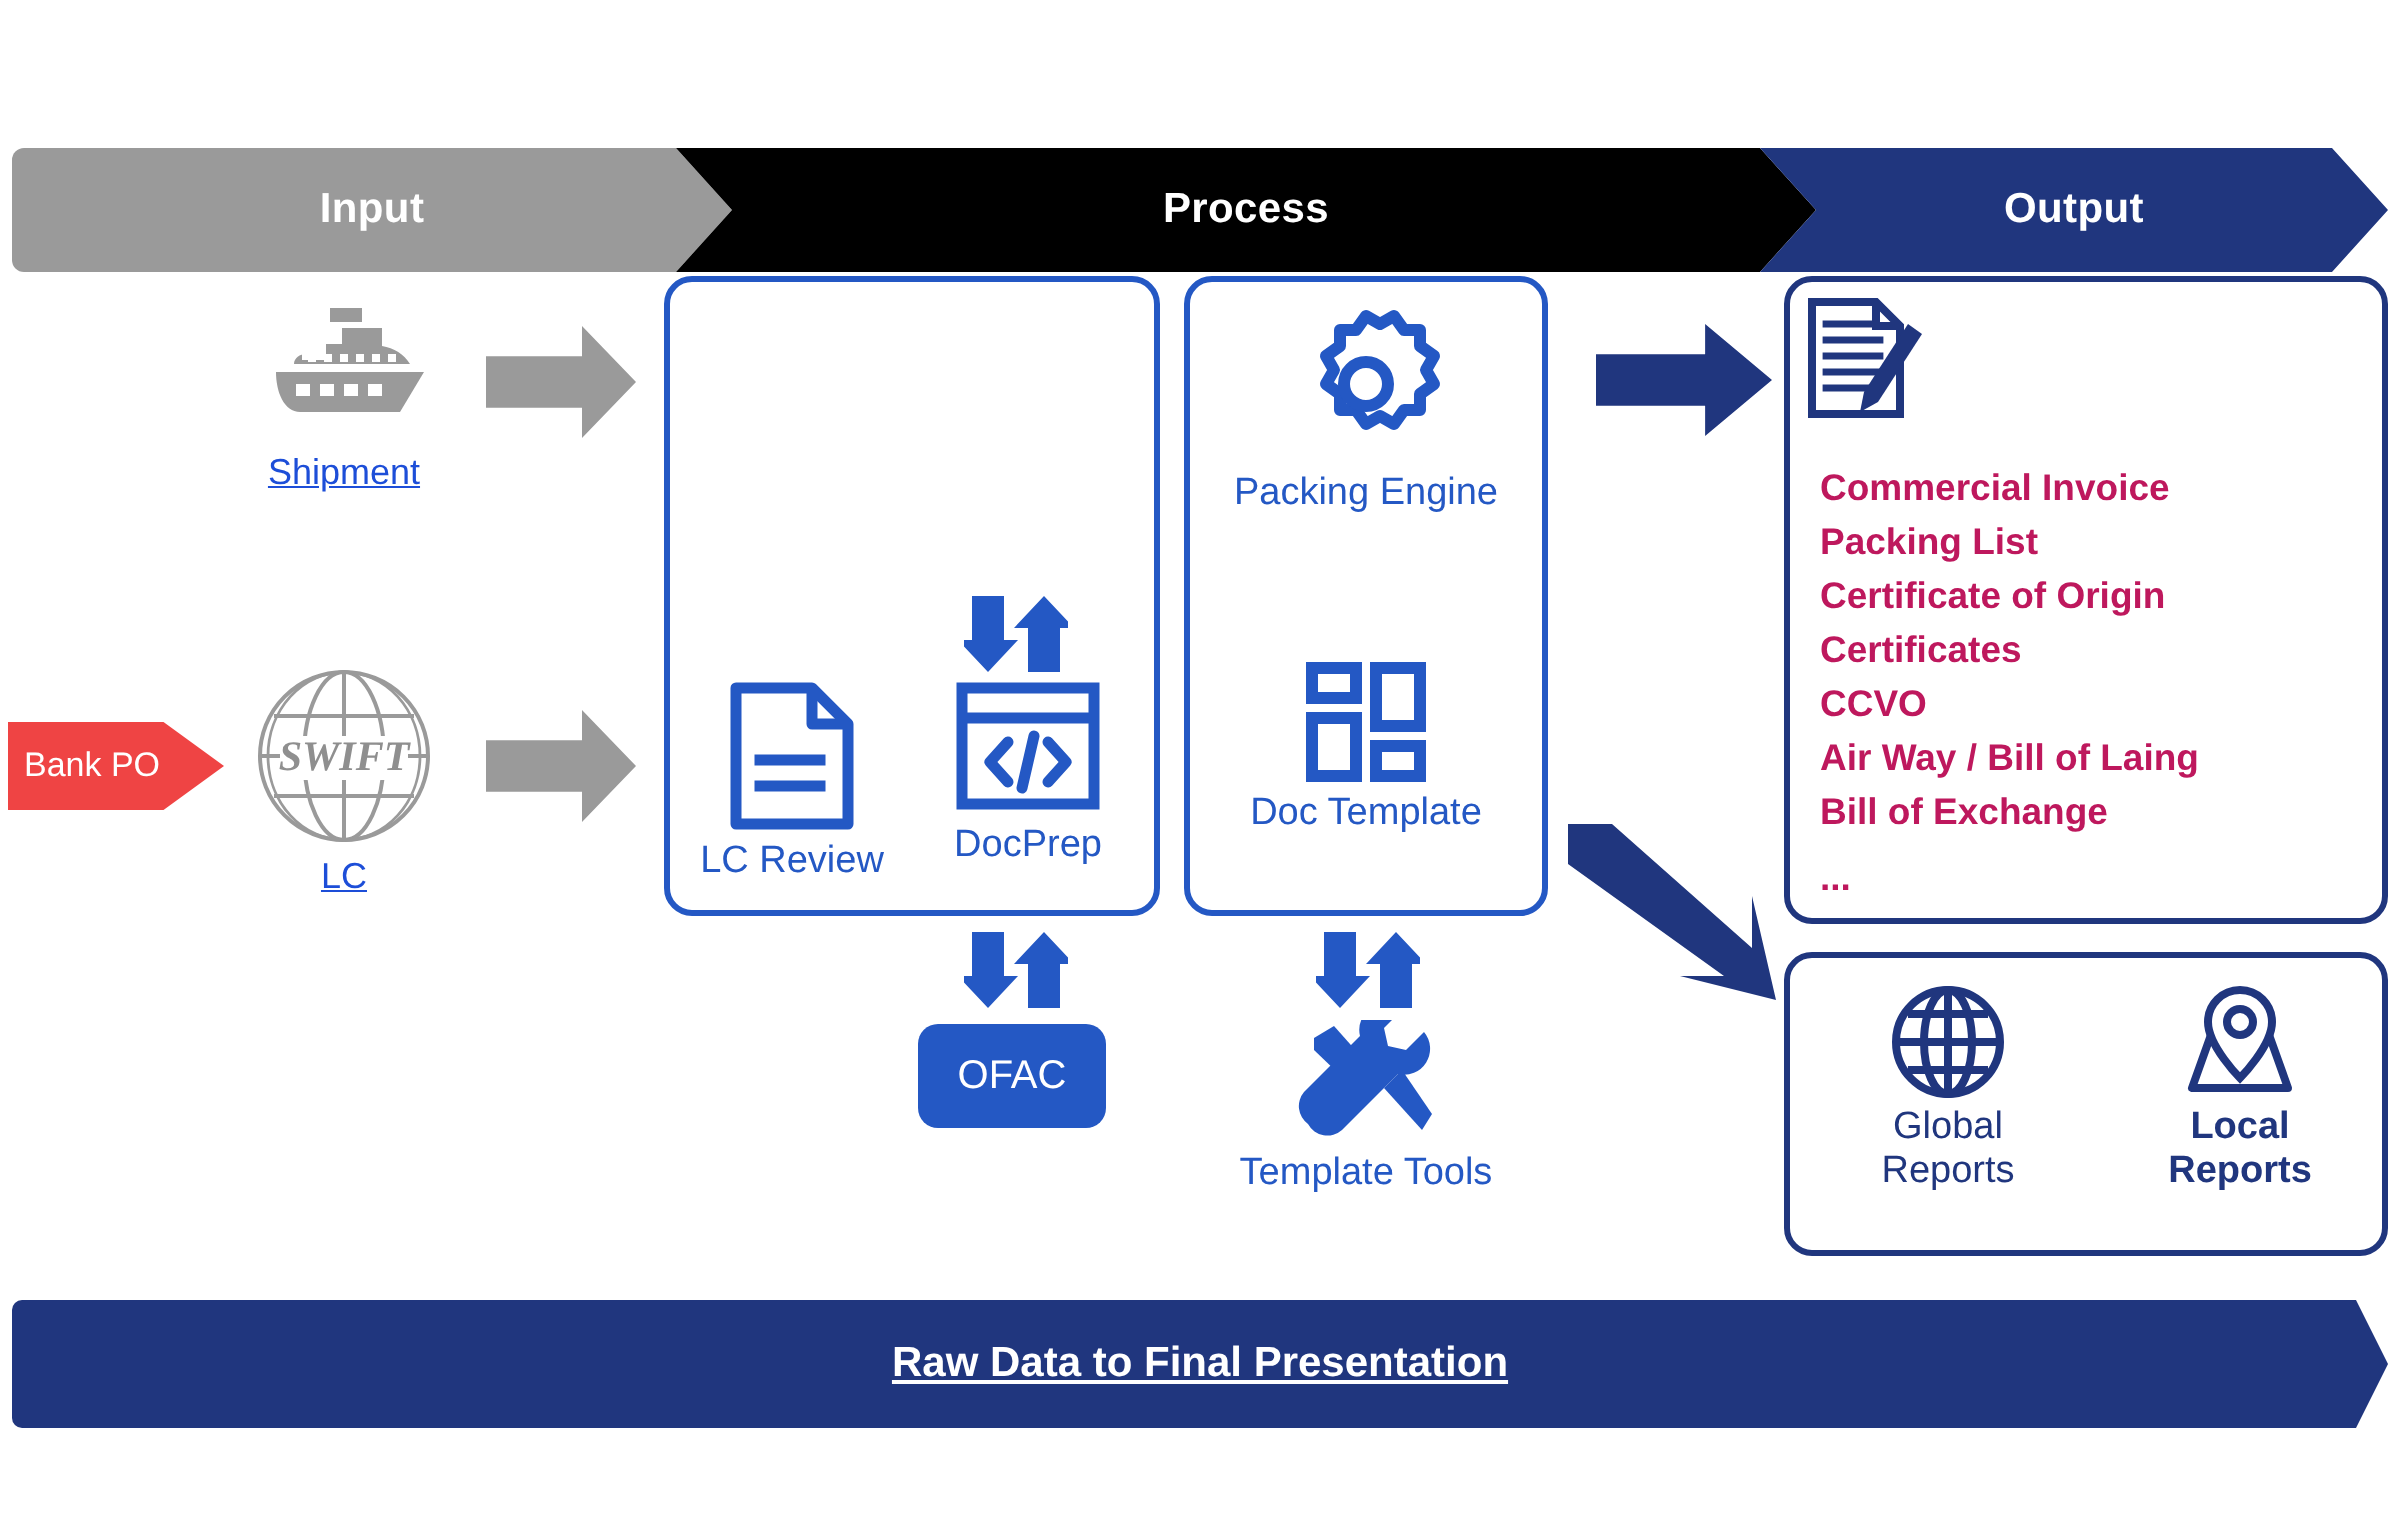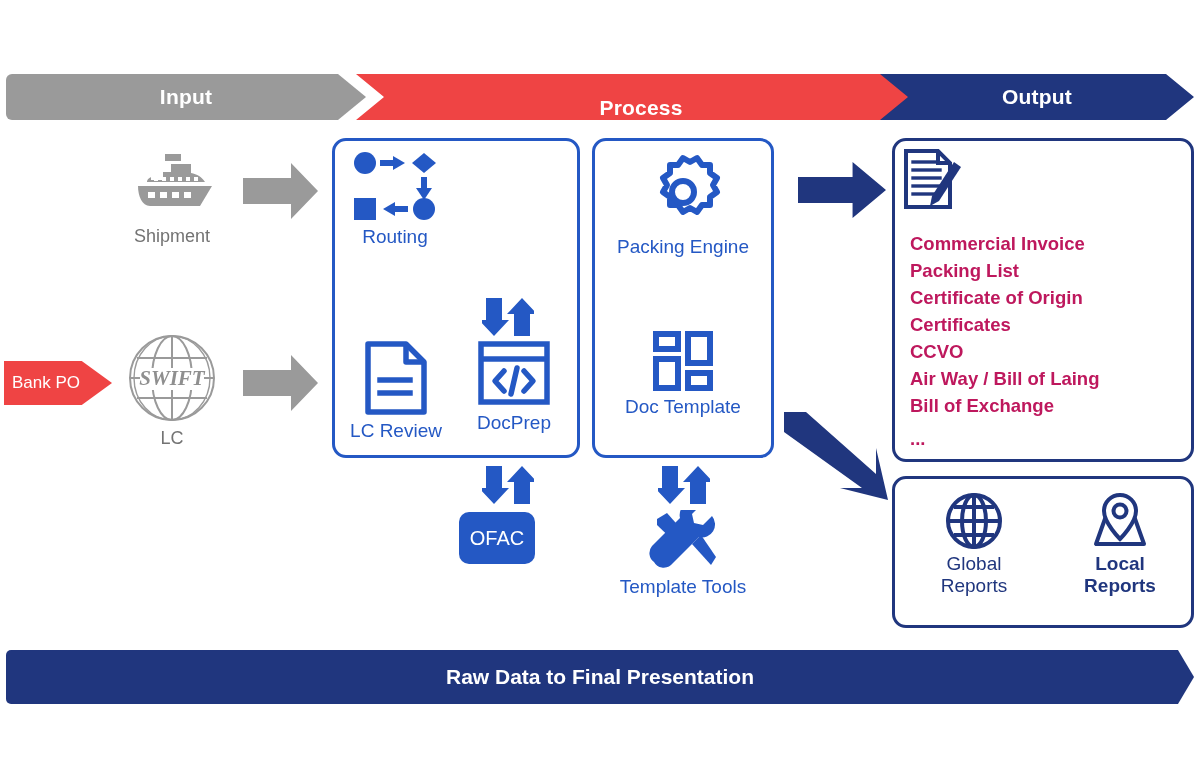--- a/index.html
+++ b/index.html
@@ -10,56 +10,56 @@
     width: 1200px; height: 768px;
     font-family: "Liberation Sans", sans-serif;
     position: relative;
     overflow: hidden;
   }
   .stage { position: absolute; left: 0; top: 0; width: 1200px; height: 768px; }
 
   
   .banner-row { position: absolute; left: 0; top: 74px; width: 1200px; height: 46px; }
   .chev {
-    position: absolute; top: 0; height: 46px;
+    position: absolute; top: 0; height: 62px;
     display: flex; align-items: center; justify-content: center;
     color: #ffffff; font-weight: bold; font-size: 21px;
     letter-spacing: 0.2px;
   }
   .chev span { position: relative; z-index: 3; }
   .chev-input {
     left: 6px; width: 360px; background: #9a9a9a;
     border-radius: 6px 0 0 6px;
     clip-path: polygon(0 0, calc(100% - 28px) 0, 100% 50%, calc(100% - 28px) 100%, 0 100%);
   }
   .chev-process {
-    left: 356px; width: 570px; background: #ef4444;
+    left: 338px; width: 570px; background: #000000;
     clip-path: polygon(0 0, calc(100% - 28px) 0, 100% 50%, calc(100% - 28px) 100%, 0 100%, 28px 50%);
-    align-items: flex-end;
   }
   .chev-output {
     left: 880px; width: 314px; background: #20367e;
     border-radius: 0 6px 6px 0;
     clip-path: polygon(0 0, calc(100% - 28px) 0, 100% 50%, calc(100% - 28px) 100%, 0 100%, 28px 50%);
   }
 
   
   .bottom-banner {
-    position: absolute; left: 6px; top: 650px; width: 1188px; height: 54px;
+    position: absolute; left: 6px; top: 650px; width: 1188px; height: 64px;
     background: #20367e; color: #fff;
     display: flex; align-items: center; justify-content: center;
     font-weight: bold; font-size: 21px;
     border-radius: 5px 0 0 5px;
     clip-path: polygon(0 0, calc(100% - 16px) 0, 100% 50%, calc(100% - 16px) 100%, 0 100%);
+    text-decoration: underline;
   }
 
   
   .ship-block { position: absolute; left: 112px; top: 152px; width: 120px; text-align: center; }
   .ship-label, .lc-label {
-    color: #737373; font-size: 18px; margin-top: 4px;
+    color: #1d4ed8; font-size: 18px; margin-top: 4px; text-decoration: underline;
   }
   .swift-block { position: absolute; left: 112px; top: 332px; width: 120px; text-align: center; }
 
   .gray-arrow {
     position: absolute; background: #9a9a9a;
     clip-path: polygon(0 27%, 64% 27%, 64% 0, 100% 50%, 64% 100%, 64% 73%, 0 73%);
   }
   .ga1 { left: 243px; top: 163px; width: 75px; height: 56px; }
   .ga2 { left: 243px; top: 355px; width: 75px; height: 56px; }
 
@@ -102,21 +102,21 @@
   .c-docgen    { left: 600px; top: 152px; width: 166px; }
   .c-doctmpl   { left: 600px; top: 330px; width: 166px; }
 
   
   .updown { position: absolute; }
   .ud-disp { left: 482px; top: 296px; }
   .ud-ofac { left: 482px; top: 464px; }
   .ud-tmpl { left: 658px; top: 464px; }
 
   .ofac-chip {
-    position: absolute; left: 459px; top: 512px; width: 76px; height: 52px;
+    position: absolute; left: 459px; top: 512px; width: 94px; height: 52px;
     background: #2458c4; color: #ffffff; border-radius: 10px;
     display: flex; align-items: center; justify-content: center;
     font-size: 20px;
   }
   .c-tools { left: 600px; top: 510px; width: 166px; }
 
   
   .navy-arrow-right {
     position: absolute; left: 798px; top: 162px; width: 88px; height: 56px;
     background: #20367e;
@@ -214,39 +214,20 @@
         <text x="46" y="53" font-family="'Liberation Serif', serif" font-size="21" font-style="italic" font-weight="bold" fill="#8f8f8f" text-anchor="middle">SWIFT</text>
       </svg>
     </div>
     <div class="lc-label">LC</div>
   </div>
 
   <div class="gray-arrow ga2"></div>
 
   <div class="pbox pbox1"></div>
 
-  <div class="cell c-routing">
-    <div class="icon-wrap">
-      <svg width="86" height="72" viewBox="0 0 86 72">
-        <g fill="#2458c4">
-          <circle cx="13" cy="13" r="11"></circle>
-          <rect x="28" y="10" width="14" height="6"></rect>
-          <polygon points="41,6 53,13 41,20"></polygon>
-          <polygon points="72,3 84,13 72,23 60,13"></polygon>
-          <rect x="69" y="27" width="6" height="14"></rect>
-          <polygon points="64,38 80,38 72,50"></polygon>
-          <circle cx="72" cy="59" r="11"></circle>
-          <rect x="42" y="56" width="14" height="6"></rect>
-          <polygon points="43,52 43,66 31,59"></polygon>
-          <rect x="2" y="48" width="22" height="22"></rect>
-        </g>
-      </svg>
-    </div>
-    <div class="cell-label">Routing</div>
-  </div>
 
 
   <div class="updown ud-disp">
     <svg width="52" height="42" viewBox="0 0 52 42">
       <g fill="#2458c4">
         <polygon points="4,2 20,2 20,24 27,24 12,40 -3,24 4,24"></polygon>
         <polygon points="32,40 48,40 48,18 55,18 40,2 25,18 32,18"></polygon>
       </g>
     </svg>
   </div>

